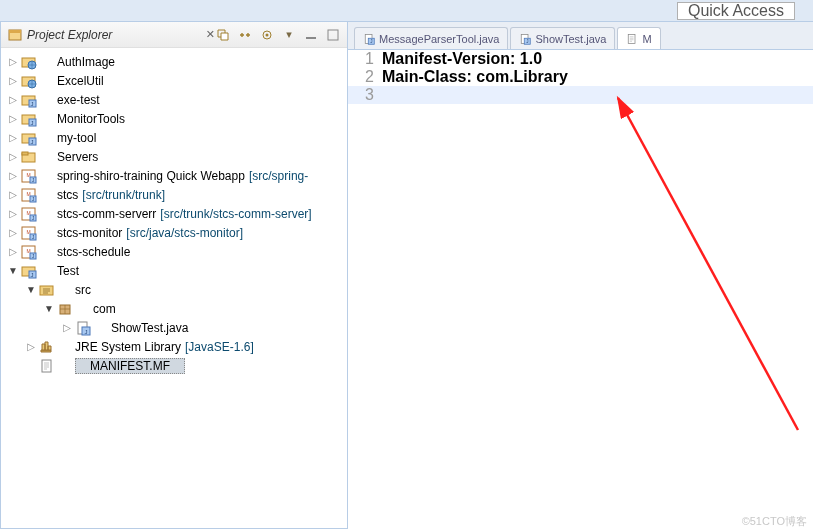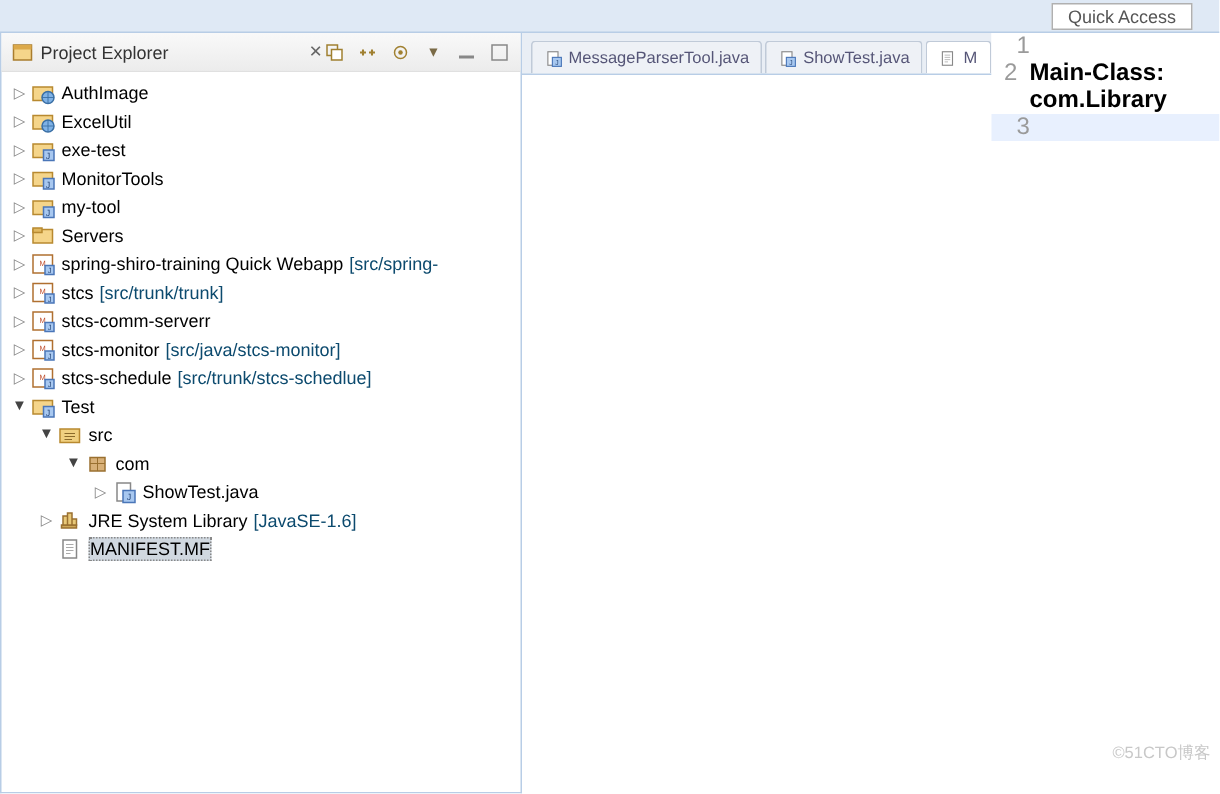--- a/index.html
+++ b/index.html
@@ -1,53 +1,53 @@
 <!DOCTYPE html>
 <html><head>
 <meta charset="utf-8">
 <style>
   * { box-sizing: border-box; margin: 0; padding: 0; font-family: "Segoe UI", Tahoma, sans-serif; }
   body { width: 813px; height: 529px; background: #fff; overflow: hidden; position: relative; }
 
   .top-strip { height: 22px; background: #dfe9f5; border-bottom: 1px solid #b8cde6; display: flex; justify-content: flex-end; padding-right: 18px; }
-  .quick-access { background: #fff; border: 1px solid #b0b0b0; padding: 0 10px; font-size: 12px; color: #555; height: 18px; line-height: 16px; margin-top: 2px; }
+  .quick-access { background: #fff; border: 1px solid #b0b0b0; padding: 0 10px; font-size: 16px; color: #555; height: 18px; line-height: 16px; margin-top: 2px; }
 
   .main-area { display: flex; height: calc(100% - 22px); }
 
   .left-pane { width: 348px; border: 1px solid #b8cde6; border-top: none; display: flex; flex-direction: column; background: #fff; }
   .pane-header { height: 26px; display: flex; align-items: center; padding: 0 6px; border-bottom: 1px solid #e0e0e0; background: linear-gradient(#f9f9f9,#ececec); }
-  .pane-title { font-size: 12px; color: #333; margin-left: 4px; flex: 1; }
+  .pane-title { font-size: 12px; color: #333; margin-left: 4px; flex: 1; font-style: italic; }
   .pane-close { font-size: 11px; color: #666; margin-left: 3px; }
   .pane-toolbar { display: flex; gap: 6px; }
   .tb-ic { width: 16px; height: 16px; display: flex; align-items: center; justify-content: center; color: #7a6a46; font-size: 11px; }
   .tb-ic svg { display:block; }
 
   .tree { flex: 1; overflow: hidden; font-size: 12px; padding-top: 4px; }
   .tree-row { display: flex; align-items: center; height: 19px; white-space: nowrap; padding-left: 4px; }
   .arrow { width: 16px; text-align: center; color: #888; font-size: 10px; }
   .arrow.exp { color: #444; }
   .node-icon { width: 16px; height: 16px; margin-right: 4px; display:flex; align-items:center; justify-content:center; }
-  .node-label { color: #000; }
+  .node-label { color: #000; margin-left: 16px; }
   .node-extra { color: #0c4a6e; margin-left: 4px; }
-  .selected { background: #d0d8e0; border: 1px dotted #888; padding: 0 0; }
-
-  .right-pane { flex: 1; display: flex; flex-direction: row; border-left: none; }
+  .selected { background: #d0d8e0; border: 1px dotted #888; padding: 0 14px; }
+
+  .right-pane { flex: 1; display: flex; flex-direction: column; border-left: none; }
   .tab-bar { height: 28px; display: flex; align-items: flex-end; background: #e9eef5; border-bottom: 1px solid #b8cde6; padding-left: 6px; gap: 2px; overflow:hidden;}
   .ed-tab { background: #eef1f6; border: 1px solid #c0cad8; border-bottom: none; border-radius: 3px 3px 0 0; height: 22px; display:flex; align-items:center; padding: 0 8px; font-size: 11px; color: #557; gap:4px; }
   .ed-tab.active { background: #fff; }
   .tab-ic { width: 12px; height: 12px; }
 
   .editor { flex: 1; background: #fff; position: relative; font-family: "Courier New", monospace; font-size: 16px; }
   .code-line { display: flex; }
   .gutter { width: 30px; text-align: right; color: #9a9a9a; padding-right: 4px; user-select:none; }
   .code-text { padding-left: 4px; color: #000; font-weight: bold; }
   .code-line.current { background: #e8f0fe; width: 100%; }
   .arrow-annot { position: absolute; pointer-events:none; }
 
-  .watermark { position:absolute; right:6px; bottom:20px; font-size:11px; color:#c8c8c8; }
+  .watermark { position:absolute; right:6px; bottom:0; font-size:11px; color:#c8c8c8; }
 </style>
 </head>
 <body>
 
 <div class="top-strip">
   <div class="quick-access">Quick Access</div>
 </div>
 
 <div class="main-area">
   <div class="left-pane">
@@ -187,20 +187,21 @@
           <span class="arrow">▷</span>
           <span class="node-icon">
             <svg viewBox="0 0 16 16">
               <rect x="1" y="2" width="13" height="12" fill="#fff" stroke="#b07030"></rect>
               <text x="7.5" y="9" font-size="5" text-anchor="middle" fill="#c05030">M</text>
               <rect x="9" y="9" width="6" height="6" fill="#a8c8f0" stroke="#4a76b8"></rect>
               <text x="12" y="14" font-size="5" text-anchor="middle" fill="#2a4a7a">J</text>
             </svg>
           </span>
           <span class="node-label">stcs-comm-serverr</span>
+          <span class="node-extra">[src/trunk/stcs-comm-server]</span>
         </div>
         <div class="tree-row" style="padding-left: 4px;">
           <span class="arrow">▷</span>
           <span class="node-icon">
             <svg viewBox="0 0 16 16">
               <rect x="1" y="2" width="13" height="12" fill="#fff" stroke="#b07030"></rect>
               <text x="7.5" y="9" font-size="5" text-anchor="middle" fill="#c05030">M</text>
               <rect x="9" y="9" width="6" height="6" fill="#a8c8f0" stroke="#4a76b8"></rect>
               <text x="12" y="14" font-size="5" text-anchor="middle" fill="#2a4a7a">J</text>
             </svg>
@@ -212,21 +213,20 @@
           <span class="arrow">▷</span>
           <span class="node-icon">
             <svg viewBox="0 0 16 16">
               <rect x="1" y="2" width="13" height="12" fill="#fff" stroke="#b07030"></rect>
               <text x="7.5" y="9" font-size="5" text-anchor="middle" fill="#c05030">M</text>
               <rect x="9" y="9" width="6" height="6" fill="#a8c8f0" stroke="#4a76b8"></rect>
               <text x="12" y="14" font-size="5" text-anchor="middle" fill="#2a4a7a">J</text>
             </svg>
           </span>
           <span class="node-label">stcs-schedule</span>
-          <span class="node-extra">[src/trunk/stcs-schedlue]</span>
         </div>
         <div class="tree-row" style="padding-left: 4px;">
           <span class="arrow exp">▼</span>
           <span class="node-icon">
             <svg viewBox="0 0 16 16">
               <rect x="1" y="4" width="13" height="9" fill="#f5d58a" stroke="#b8892f"></rect>
               <rect x="8" y="8" width="7" height="7" fill="#a8c8f0" stroke="#4a76b8"></rect>
               <text x="11" y="14" font-size="6" text-anchor="middle" fill="#2a4a7a">J</text>
             </svg>
           </span>
@@ -309,20 +309,21 @@
           <span class="tab-ic"><svg viewBox="0 0 16 16">
               <rect x="3" y="2" width="9" height="12" fill="#fff" stroke="#888"></rect>
               <path d="M5 5h5M5 7h5M5 9h5M5 11h3" stroke="#aaa" stroke-width="0.7"></path>
             </svg></span>
           <span>M</span>
         </div>
       </div>
     <div class="editor" id="editor">
       <div class="code-line">
           <span class="gutter">1</span>
+          <span class="code-text">Manifest-Version: 1.0</span>
         </div>
         <div class="code-line">
           <span class="gutter">2</span>
           <span class="code-text">Main-Class: com.Library</span>
         </div>
         <div class="code-line current">
           <span class="gutter">3</span>
           <span class="code-text"></span>
         </div>
         <svg class="arrow-annot" style="left:240px;top:40px" width="240" height="360">

